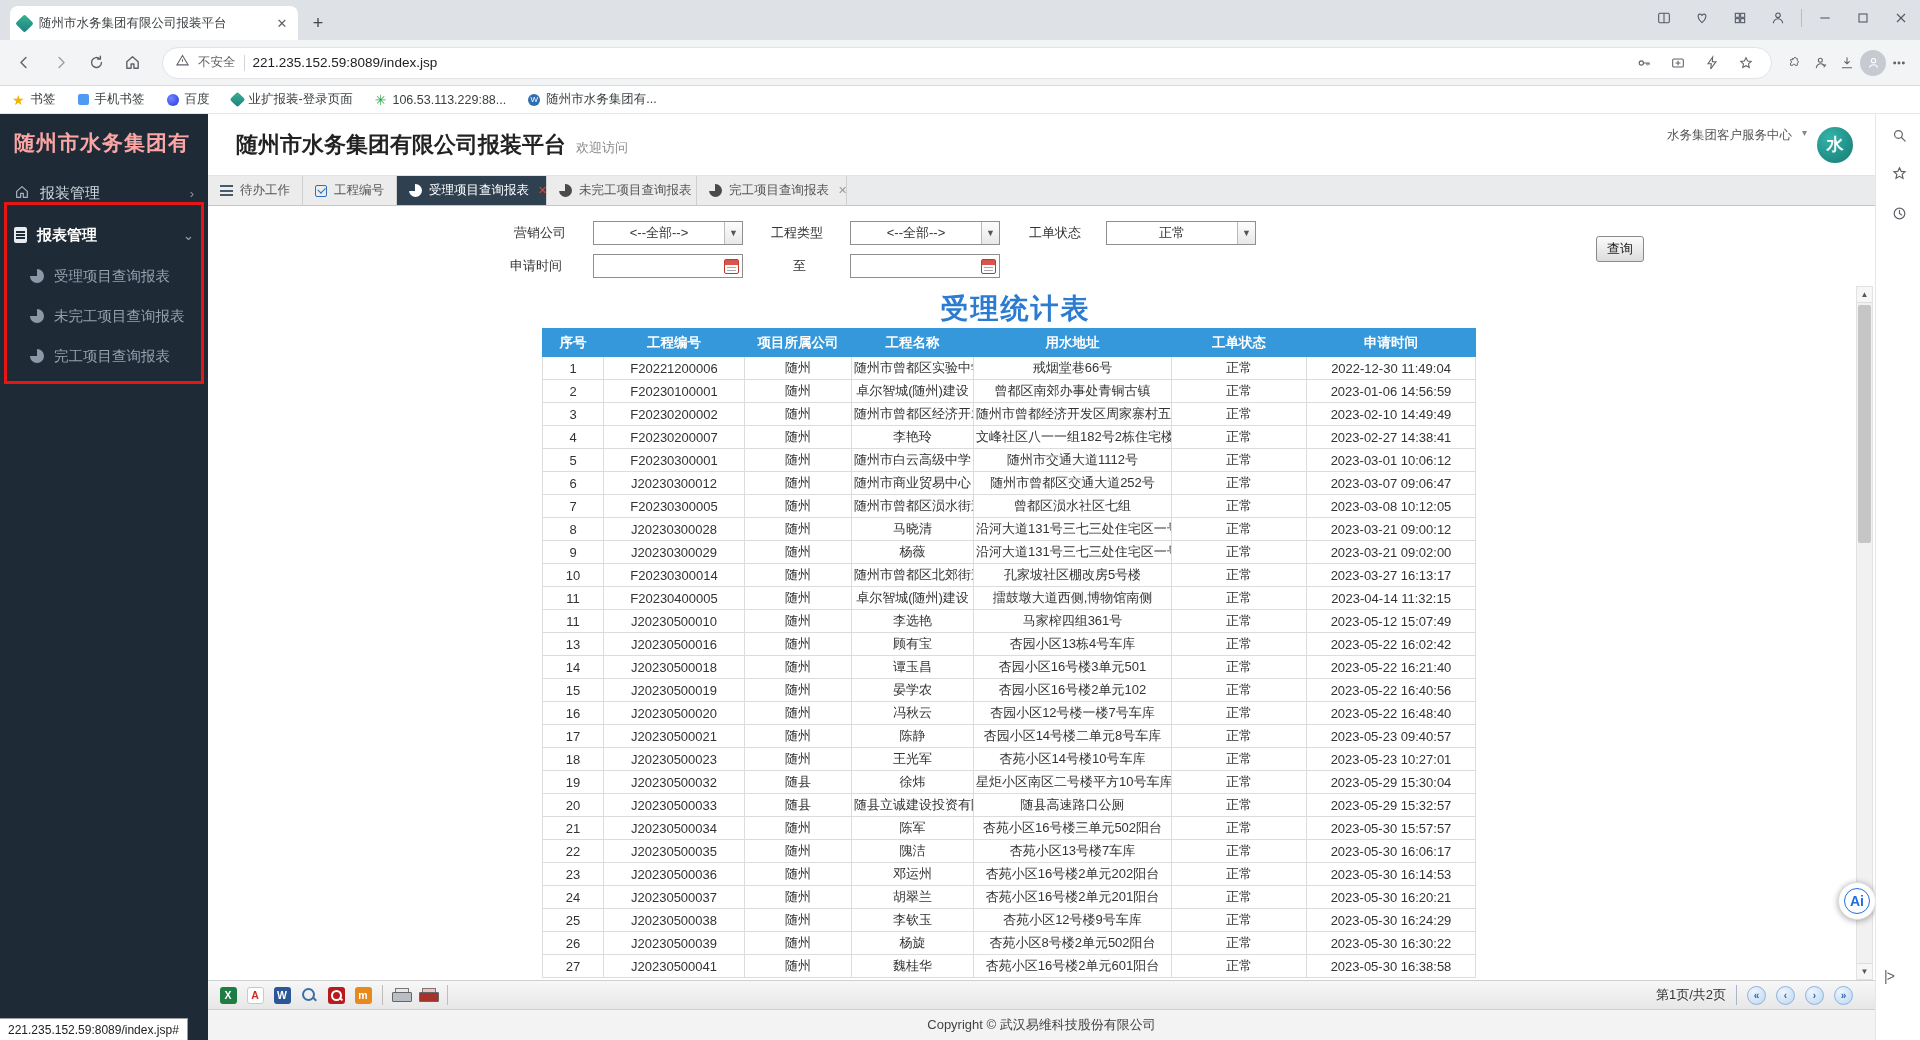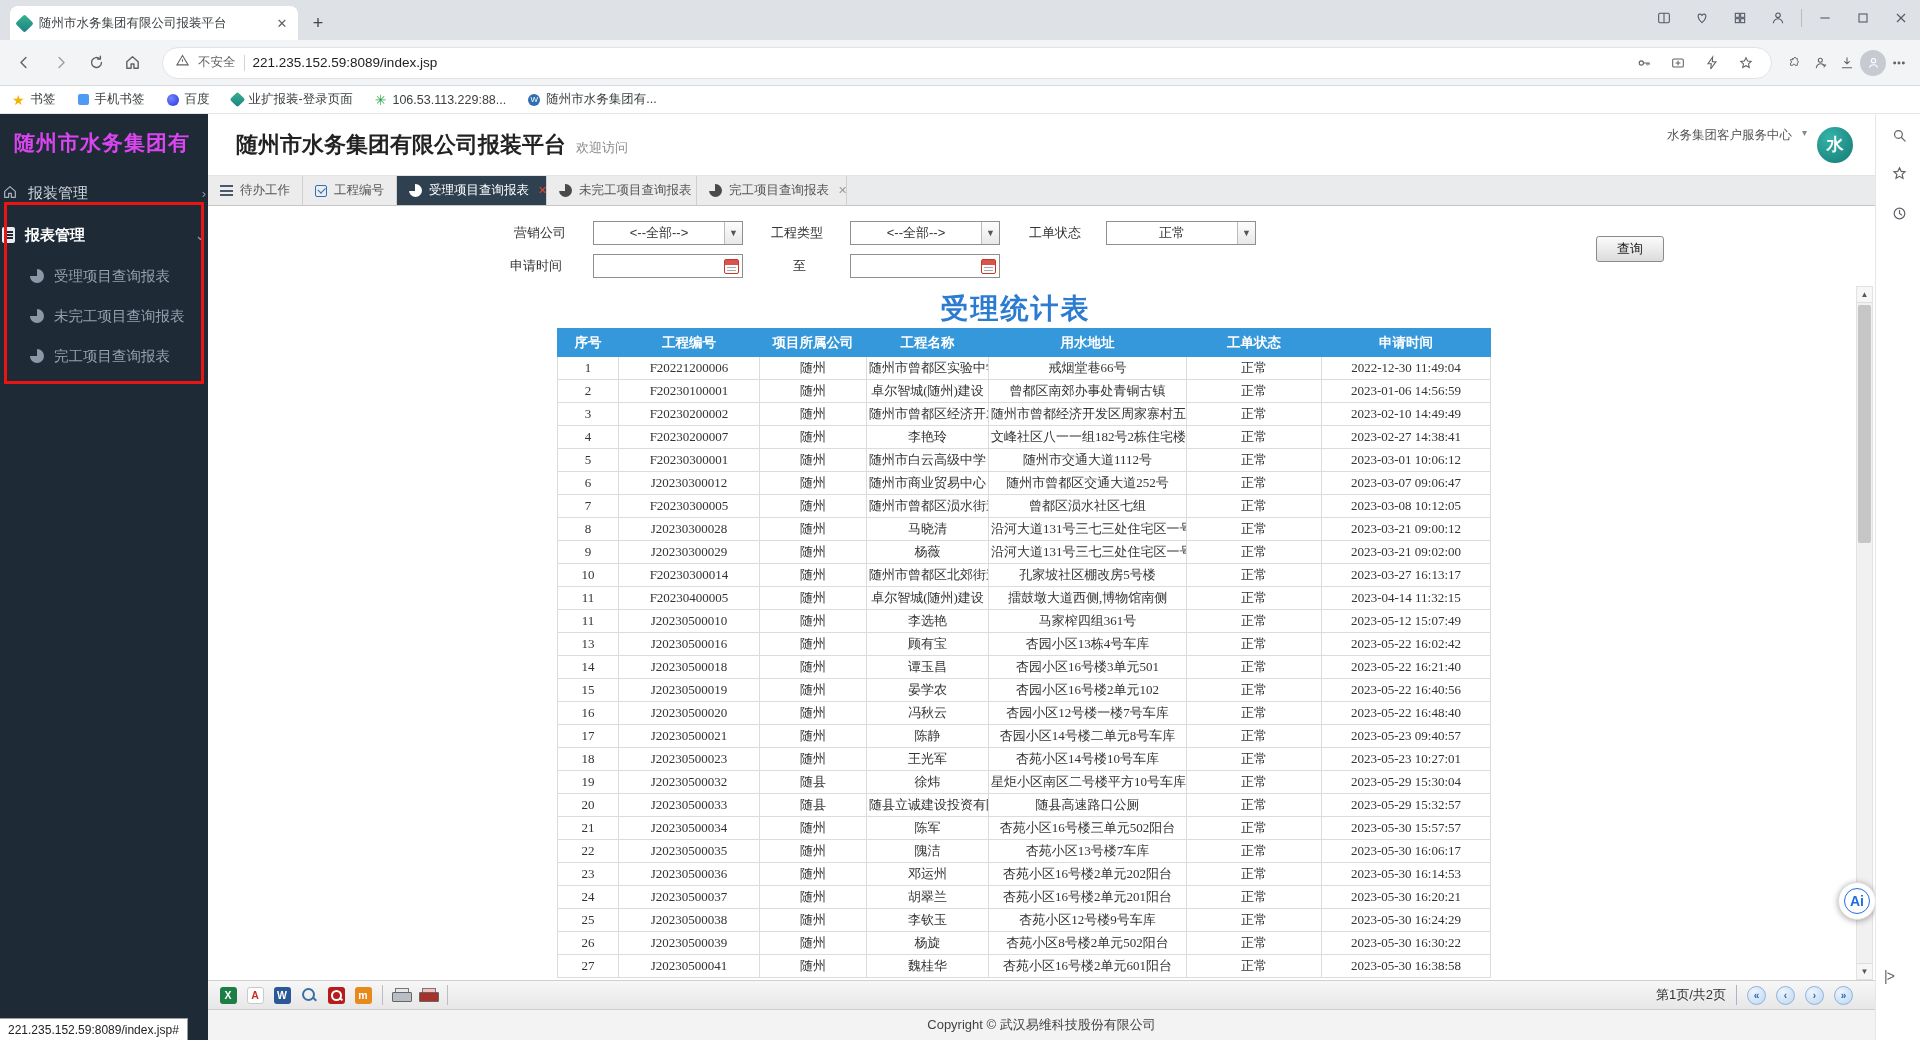--- a/index.html
+++ b/index.html
@@ -38,22 +38,22 @@
   .bm-sq { width:11px; height:11px; background:#4e9af5; border-radius:2px; }
   .bm-paw { width:12px; height:12px; border-radius:50%; background:radial-gradient(circle at 35% 35%,#6f86ff,#2932e1); }
   .bm-ast { color:#2ea84e; font-weight:bold; font-size:14px; }
   .bm-w { width:12px; height:12px; border-radius:50%; background:#2f6fb1; color:#fff; font-size:8px; display:flex; align-items:center; justify-content:center; }
 
   
   .app { position:absolute; left:0; top:114px; width:1920px; height:926px; display:flex; }
 
   
   .sidebar { position:relative; width:208px; background:#1e2a36; flex:none; }
-  .brand { height:58px; display:flex; align-items:center; padding-left:14px; color:#d946ef; font-size:21px; font-weight:bold; letter-spacing:1px; white-space:nowrap; overflow:hidden; }
-  .snav-item { height:42px; display:flex; align-items:center; padding:0 2px; color:#cfd6de; font-size:15px; gap:10px; cursor:pointer; }
+  .brand { height:58px; display:flex; align-items:center; padding-left:14px; color:#fca5a5; font-size:21px; font-weight:bold; letter-spacing:1px; white-space:nowrap; overflow:hidden; }
+  .snav-item { height:42px; display:flex; align-items:center; padding:0 14px; color:#cfd6de; font-size:15px; gap:10px; cursor:pointer; }
   .snav-item.bold { font-weight:bold; color:#fff; }
   .snav-chev { margin-left:auto; color:#8d97a5; font-size:13px; }
   .snav-sub { height:40px; display:flex; align-items:center; padding-left:30px; gap:10px; color:#97a2b0; font-size:14.5px; cursor:pointer; }
   .home-ico svg { width:16px; height:16px; stroke:#aab3bf; stroke-width:1.8; fill:none; stroke-linejoin:round; }
   .doc-ico { width:13px; height:16px; background:#e8ecf0; border-radius:2px; position:relative; }
   .doc-ico::after { content:""; position:absolute; left:2px; top:4px; width:9px; height:1.5px; background:#1e2a36; box-shadow:0 3px 0 #1e2a36, 0 6px 0 #1e2a36; }
   .pie-ico { width:14px; height:14px; border-radius:50%; background:conic-gradient(#8d97a5 0 270deg, transparent 270deg 360deg); flex:none; }
   .callout { position:absolute; left:4px; top:88px; width:200px; height:182px; border:3px solid #e81515; pointer-events:none; z-index:5; }
   .status-tip { position:absolute; left:0; bottom:0; height:22px; background:#fff; border:1px solid #9e9e9e; border-left:none; border-bottom:none; font-size:12px; color:#222; display:flex; align-items:center; padding:0 8px; z-index:9; white-space:nowrap; }
 
@@ -83,25 +83,25 @@
 
   
   .flabel { position:absolute; font-size:13px; color:#333; height:26px; line-height:26px; }
   .fselect { position:absolute; width:150px; height:24px; border:1px solid #8f8f8f; background:#fff; display:flex; align-items:center; }
   .fselect .val { flex:1; text-align:center; font-size:13px; color:#333; }
   .fselect .dd { width:18px; height:100%; background:linear-gradient(#fdfdfd,#e8e8e8); border-left:1px solid #bbb; color:#555; font-size:9px; display:flex; align-items:center; justify-content:center; }
   .fdate { position:absolute; width:150px; height:24px; border:1px solid #8f8f8f; background:#fff; display:flex; align-items:center; justify-content:flex-end; padding-right:3px; }
   .cal { width:15px; height:15px; background:#fdfdfd; border:1px solid #c0392b; border-radius:2px; position:relative; }
   .cal::before { content:""; position:absolute; left:0; top:0; width:100%; height:5px; background:#d9534f; }
   .cal::after { content:""; position:absolute; left:2px; top:7px; width:9px; height:1.5px; background:#aaa; box-shadow:0 3px 0 #aaa; }
-  .query-btn { position:absolute; left:1388px; top:30px; width:68px; height:26px; background:linear-gradient(#fbfbfb,#dcdcdc); border:1px solid #8a8a8a; border-radius:3px; font-size:13px; color:#222; display:flex; align-items:center; justify-content:center; cursor:pointer; }
+  .query-btn { position:absolute; left:1388px; top:30px; width:48px; height:26px; background:linear-gradient(#fbfbfb,#dcdcdc); border:1px solid #8a8a8a; border-radius:3px; font-size:13px; color:#222; display:flex; align-items:center; justify-content:center; cursor:pointer; }
 
   
   .rpt-title { position:absolute; left:341px; top:84px; width:933px; text-align:center; font-size:28px; font-weight:bold; color:#2b7bd0; letter-spacing:2px; }
-  .rpt-table { position:absolute; left:349px; top:122px; width:933px; border-collapse:collapse; table-layout:fixed;font-family:Liberation Serif, serif; }
+  .rpt-table { position:absolute; left:334px; top:122px; width:933px; border-collapse:collapse; table-layout:fixed; }
   .rpt-table th { background:#3598db; color:#fff; font-size:13.5px; font-weight:bold; height:28px; border:1px solid #3598db; white-space:nowrap; overflow:hidden; }
   .rpt-table td { font-size:13px; color:#333; height:23px; border:1px solid #dcdcdc; border-top:none; text-align:center; white-space:nowrap; overflow:hidden; padding:0 2px; }
 
   
   .cscroll { position:absolute; right:2px; top:80px; width:17px; height:694px; background:#f1f1f1; border:1px solid #e2e2e2; }
   .cscroll .arr { position:absolute; left:0; width:15px; height:16px; background:#f6f6f6; color:#555; font-size:8px; display:flex; align-items:center; justify-content:center; }
   .cscroll .arr.up { top:0; border-bottom:1px solid #ddd; }
   .cscroll .arr.dn { bottom:0; border-top:1px solid #ddd; }
   .cscroll .thumb { position:absolute; left:1px; top:18px; width:13px; height:238px; background:#c6c6c6; border-radius:2px; }
 

